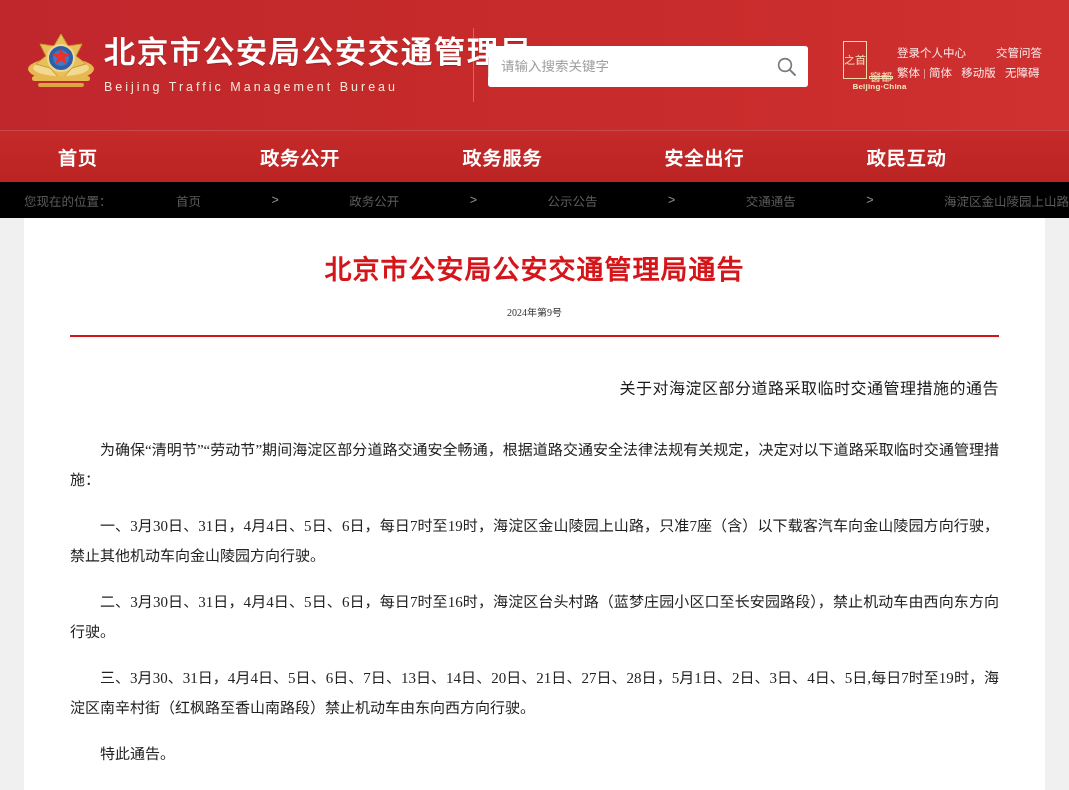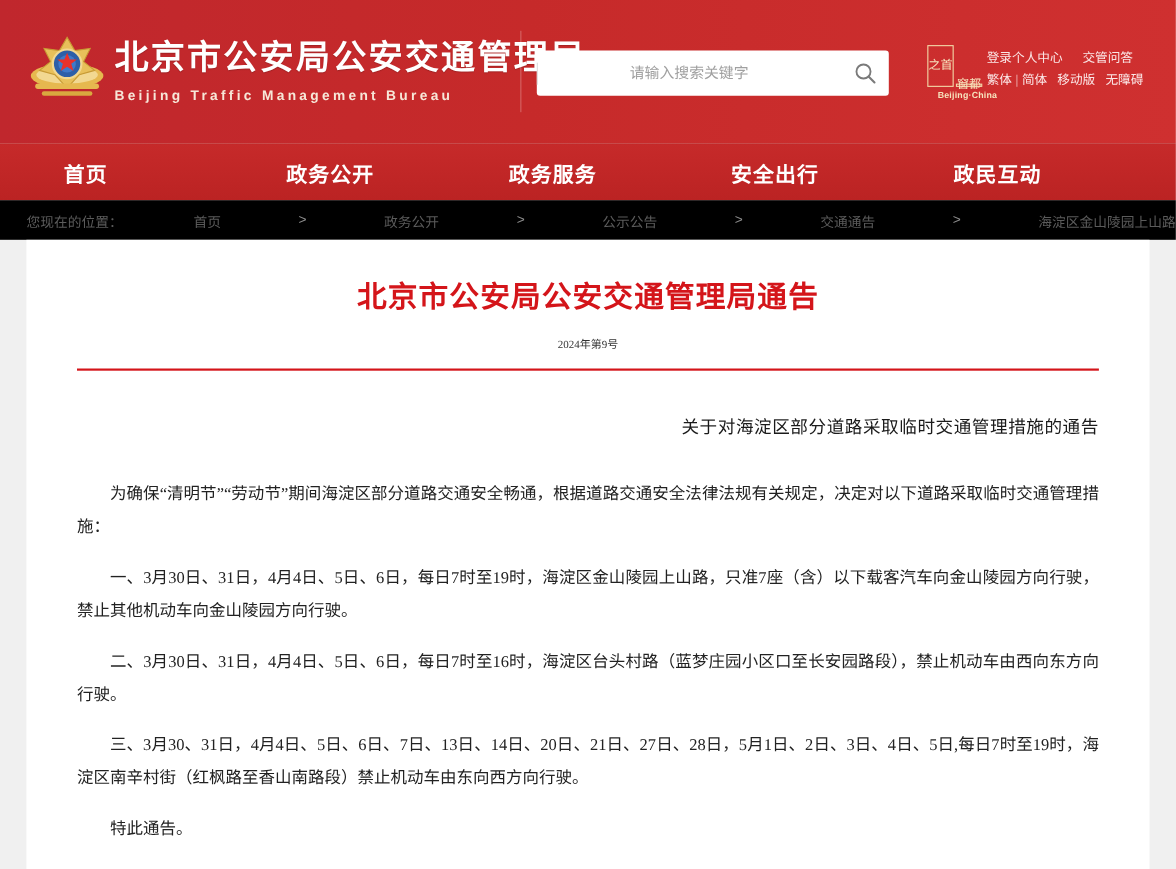--- a/index.html
+++ b/index.html
@@ -50,21 +50,21 @@
     line-height: 40px;
     white-space: nowrap;
     text-shadow: 0 1px 1px rgba(0,0,0,0.18);
   }
   .brand-en {
     margin-top: 6px;
     font-size: 12.5px;
     letter-spacing: 3.0px;
     line-height: 16px;
     white-space: nowrap;
-    font-weight: bold;
+    font-weight: normal;
     color: #f7e7d8;
   }
   .brand-divider {
     position: absolute;
     left: 473px;
     top: 28px;
     width: 1px;
     height: 74px;
     background: rgba(255,255,255,0.28);
   }
@@ -107,21 +107,20 @@
   .search-input {
     flex: 1;
     border: 0;
     outline: none;
     height: 100%;
     padding: 0 12px;
     font-size: 13.5px;
     color: #737373;
     font-family: "Liberation Sans", sans-serif;
     background: transparent;
-    text-align: center;
   }
   .search-input::placeholder { color: #a0a0a0; }
   .search-btn {
     width: 44px;
     height: 100%;
     border: 0;
     background: transparent;
     cursor: pointer;
     display: flex;
     align-items: center;
@@ -170,21 +169,21 @@
     position: absolute;
     right: 22px;
     top: 43px;
     width: 150px;
     color: #fbe7e7;
     font-size: 11.5px;
     line-height: 20px;
   }
   .top-links-row {
     display: flex;
-    gap: 18px;
+    gap: 30px;
     white-space: nowrap;
   }
   .top-links-row.second { gap: 0; }
   .top-links a {
     color: #fbe7e7;
     text-decoration: none;
     cursor: pointer;
   }
   .pipe { color: rgba(255,255,255,0.5); padding: 0 3px; }
 

